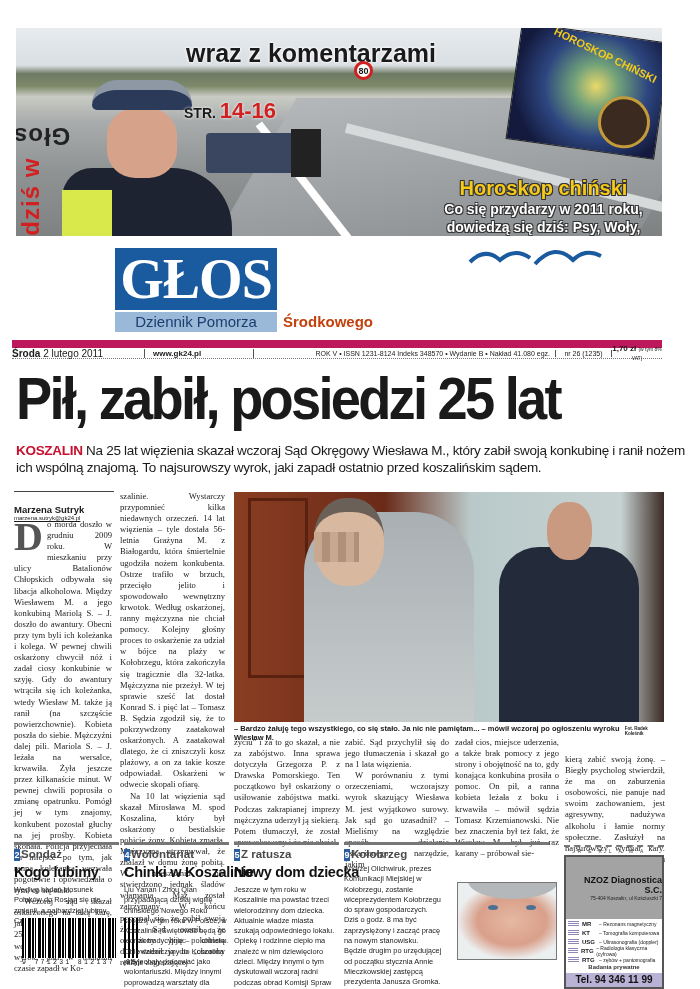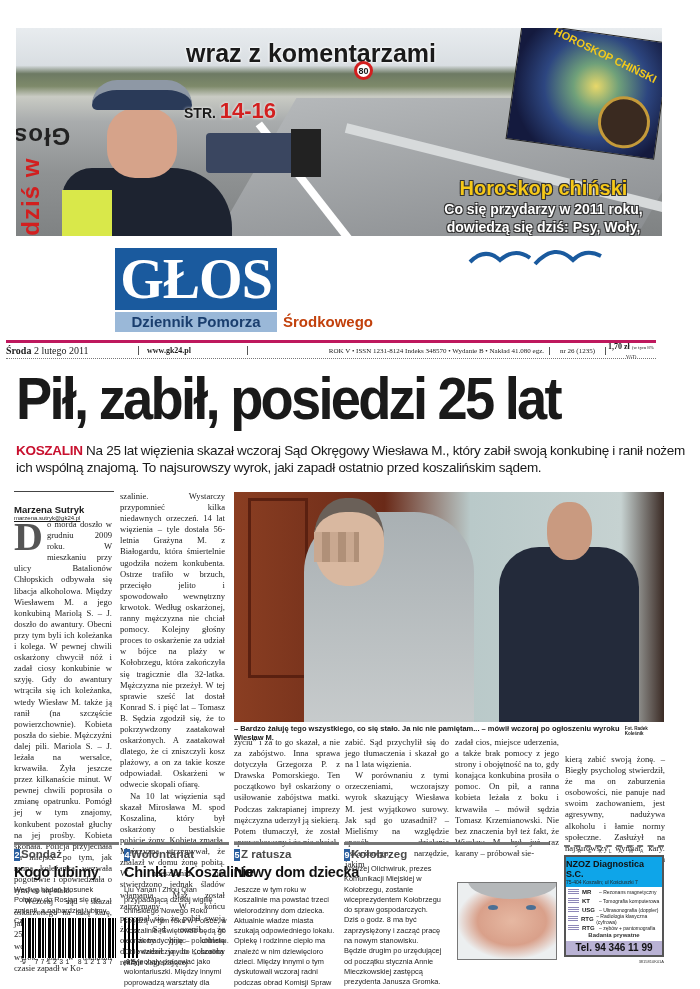--- a/index.html
+++ b/index.html
@@ -27,25 +27,25 @@
  background:radial-gradient(circle at 55% 45%,#e8d86a 0%,#6fa07a 22%,#2d4680 50%,#141a3e 80%);border:1px solid #222}
 .horo-book .ttl{position:absolute;right:6px;top:14px;color:#f2c91d;font-weight:bold;font-size:11px;text-align:center;transform:rotate(18deg);line-height:13px}
 .horo-book .wheel{position:absolute;right:8px;bottom:6px;width:52px;height:52px;border-radius:50%;border:3px solid #c49a3a;background:#3a2a20}
 .horo-text{position:absolute;left:405px;top:148px;width:245px;text-align:center;color:#fff;font-weight:bold;text-shadow:1px 1px 0 #333,-1px -1px 0 #333,1px -1px 0 #333,-1px 1px 0 #333}
 .horo-text .h{font-size:20px;color:#f6c818;line-height:24px}
 .horo-text .s{font-size:14px;line-height:18px}
 
 .masthead{position:absolute;left:115px;top:246px;width:475px;height:85px}
 .mh-glos{position:absolute;left:0;top:2px;width:162px;height:62px;background:#1a5a9e;color:#fff;font-family:"Liberation Serif",serif;font-weight:bold;font-size:56px;line-height:62px;text-align:center;letter-spacing:-1px}
 .mh-kosz{position:absolute;left:168px;top:10px;color:#1a5a9e;font-family:"Liberation Serif",serif;font-size:50px;line-height:50px;letter-spacing:-1px}
-.mh-sub1{position:absolute;left:0;top:66px;width:162px;height:20px;background:#9ab8d8;color:#1a3e6e;font-weight:bold;font-size:15px;line-height:20px;text-align:center}
+.mh-sub1{position:absolute;left:0;top:66px;width:162px;height:20px;background:#9ab8d8;color:#1a3e6e;font-weight:normal;font-size:15px;line-height:20px;text-align:center}
 .mh-sub2{position:absolute;left:168px;top:66px;color:#c2410c;font-weight:bold;font-size:15px;line-height:20px}
 .gulls{position:absolute;left:350px;top:-4px;width:140px;height:30px}
 
-.dateline{position:absolute;left:6px;top:340px;width:650px;height:19px;border-top:3px solid #be185d;border-bottom:1px dotted #777;display:flex;align-items:center;font-size:9px;font-family:Liberation Serif, serif}
+.dateline{position:absolute;left:12px;top:340px;width:650px;height:19px;border-top:8px solid #be185d;border-bottom:1px dotted #777;display:flex;align-items:center;font-size:9px;font-family:Liberation Sans, sans-serif}
 .dateline .date{width:132px;font-size:10px}
 .dateline .date b{font-weight:bold}
 .dateline .web{width:110px;border-left:1px solid #555;border-right:1px solid #555;padding-left:8px;font-weight:bold;font-size:8px}
 .dateline .issn{flex:1;text-align:right;padding-right:5px;font-size:7px;border-right:1px solid #555}
 .dateline .nr{width:56px;text-align:center;font-size:7px;border-right:1px solid #555}
 .dateline .price{width:50px;text-align:center;font-weight:bold;font-size:8px}
 .dateline .price i{font-style:normal;font-weight:normal;font-size:5px}
 
 .headline{position:absolute;left:16px;top:363px;font-weight:bold;font-size:59px;line-height:72px;letter-spacing:-3px;color:#1a1a1a;transform:scaleX(.92);transform-origin:left}
 .lead{position:absolute;left:16px;top:442px;width:670px;font-size:13.5px;line-height:17px;letter-spacing:-.3px;color:#1a1a1a}
@@ -82,21 +82,21 @@
 .bc-num{position:absolute;left:8px;top:117px;font-size:6.5px;letter-spacing:2.3px;font-family:"Liberation Mono",monospace}
 .bc-num2{position:absolute;left:112px;top:117px;font-size:6.5px;letter-spacing:2px;font-family:"Liberation Mono",monospace}
 .portrait{position:absolute;left:113px;top:40px;width:100px;height:78px;overflow:hidden;border:1px solid #777;
  background:radial-gradient(ellipse at 55% 50%,#e6b8a2 0%,#d9a08a 45%,#eceff0 72%)}
 .portrait .hair{position:absolute;left:10px;top:-20px;width:90px;height:36px;background:#b5b8ba;border-radius:50%}
 .portrait .eye{position:absolute;top:22px;width:10px;height:5px;background:#4a6f95;border-radius:50%}
 
 .ad{position:absolute;left:564px;top:845px;width:100px}
 .ad .rek{font-size:5px;letter-spacing:7px;text-align:center;border-top:2px dashed #777;color:#444;height:8px;line-height:8px}
 .ad .box{border:2px solid #555;margin-top:2px}
-.ad .hdr{background:#0ea5e9;text-align:left;padding:2px 0}
+.ad .hdr{background:#a3a3a3;text-align:right;padding:18px 0}
 .ad .hdr .t{font-weight:bold;font-size:9px;color:#111}
 .ad .hdr .a{font-size:5px;color:#222}
 .ad .row{display:flex;align-items:center;font-size:5px;height:9px;padding-left:2px}
 .ad .row .lines{width:11px;height:6px;background:repeating-linear-gradient(180deg,#8e88b8 0 1px,#fff 1px 2px);margin-right:3px}
 .ad .row b{font-size:6px;width:17px}
 .ad .priv{font-size:6px;text-align:center;font-weight:bold;color:#333;height:9px}
 .ad .tel{background:#b9b2d4;text-align:center;font-weight:bold;font-size:10px;height:14px;line-height:14px;color:#111}
 .ad .code{font-size:4px;text-align:right;margin-top:2px;color:#333}
 </style>
 </head>

